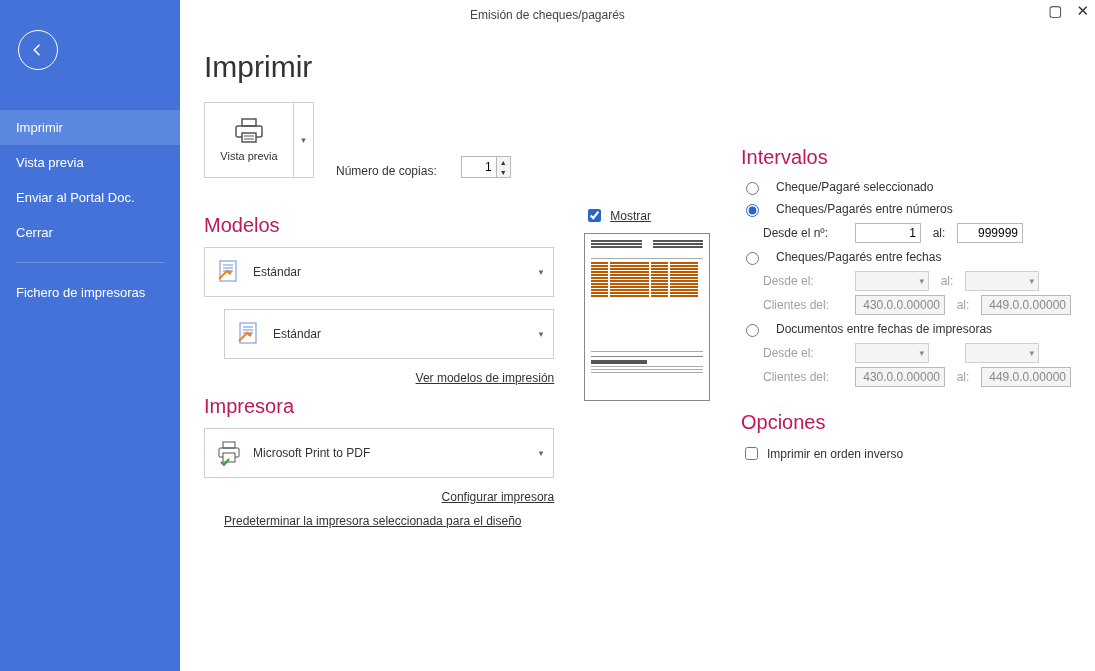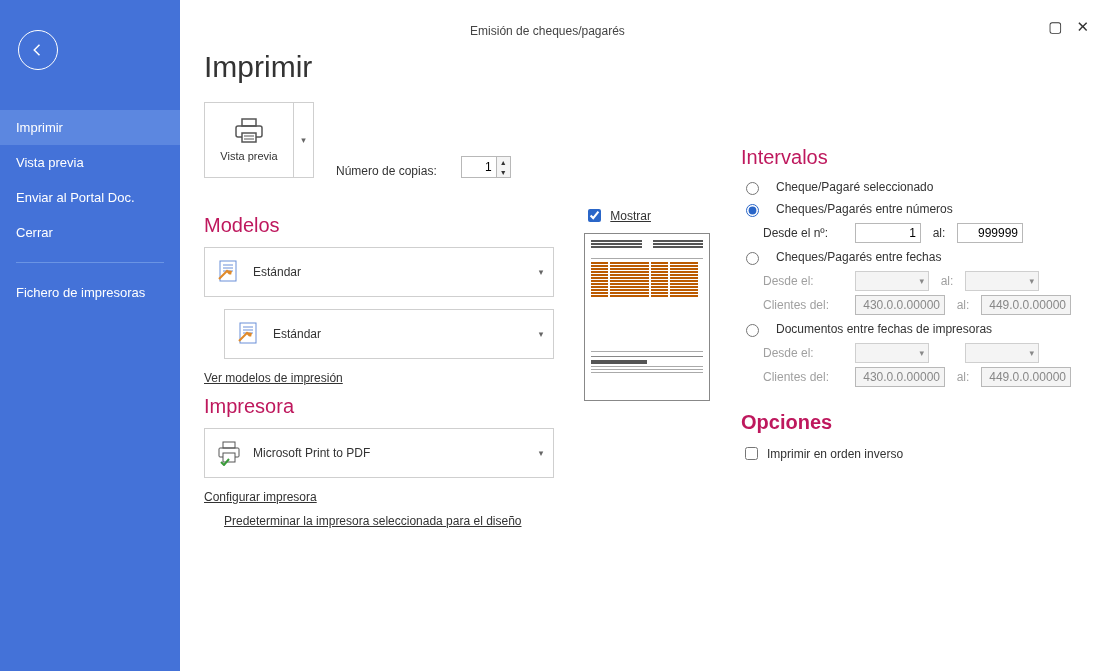--- a/index.html
+++ b/index.html
@@ -1,20 +1,20 @@
 <!DOCTYPE html>
 <html><head>
 <meta charset="utf-8">
 <style>
   * { box-sizing: border-box; }
   html, body { margin: 0; padding: 0; font-family: "Segoe UI", Arial, sans-serif; font-size: 12px; color: #333; }
   body { width: 1095px; height: 671px; background: #fff; overflow: hidden; position: relative; }
 
   
-  .titlebar { position: absolute; top: 16px; left: 0; right: 0; height: 30px; display: flex; align-items: center; justify-content: center; text-align: right; }
+  .titlebar { position: absolute; top: 0; left: 0; right: 0; height: 30px; display: flex; align-items: center; justify-content: center; text-align: right; }
   .titlebar .title { font-size: 12px; color: #444; }
   .winbtns { position: absolute; right: 6px; top: 2px; display: flex; gap: 14px; font-size: 15px; color: #333; }
   .winbtns span { cursor: pointer; }
 
   
   .sidebar { position: absolute; top: 0; left: 0; width: 180px; height: 100%; background: #4472d8; color: #fff; padding-top: 20px; }
   .back-btn { width: 40px; height: 40px; border: 1.5px solid #fff; border-radius: 50%; display: flex; align-items: center; justify-content: center; margin: 10px 0 40px 18px; cursor: pointer; }
   .back-btn svg { width: 18px; height: 18px; }
   .nav-item { padding: 10px 16px; font-size: 13px; cursor: pointer; }
   .nav-item.selected { background: #5c87e0; }
@@ -40,21 +40,21 @@
   .col-left { width: 470px; }
   .col-preview { width: 170px; text-decoration: underline; }
   .col-right { flex: 1; }
 
   .combo { border: 1px solid #cfcfcf; height: 50px; display: flex; align-items: center; padding: 0 10px; cursor: pointer; margin-bottom: 12px; position: relative; }
   .combo.sub { margin-left: 20px; width: calc(100% - 20px); }
   .combo .icon { width: 28px; height: 28px; margin-right: 10px; display: flex; align-items: center; justify-content: center; }
   .combo .text { flex: 1; font-size: 12px; }
   .combo .caret { font-size: 9px; color: #666; }
 
-  .link { color: #333; text-decoration: underline; font-size: 12px; cursor: pointer; display: block; margin-top: 2px; margin-bottom: 10px; }
+  .link { color: #333; text-decoration: underline; font-size: 12px; cursor: pointer; display: block; text-align: right; margin-top: 2px; margin-bottom: 10px; }
   .link.left { text-align: left; margin-left: 20px; }
 
   .show-row { display: flex; align-items: center; gap: 6px; font-size: 12px; margin-bottom: 8px; }
   .show-row input { accent-color: #2a66c8; }
   .thumb { width: 126px; height: 168px; border: 1px solid #888; background: #fff; padding: 6px; display: flex; flex-direction: column; gap: 4px; }
   .thumb-h { height: 14px; display: flex; justify-content: space-between; }
   .thumb-h div { width: 45%; height: 2px; background: #555; box-shadow: 0 3px 0 #555, 0 6px 0 #555; }
   .thumb-tbl { flex: 1; border-top: 1px solid #aaa; border-bottom: 1px solid #aaa; padding: 3px 0; display: flex; flex-direction: column; gap: 1px; overflow: hidden; }
   .thumb-tbl-row { display: flex; gap: 2px; }
   .thumb-tbl-row span { height: 2px; background: #bb5a00; }
@@ -326,20 +326,20 @@
         <span class="al-lbl" style="visibility:hidden;">al:</span>
         <span class="dd">▾</span>
       </div>
       <div class="field-row disabled">
         <span class="lbl">Clientes del:</span>
         <input class="box wide" disabled="" value="430.0.0.00000" style="">
         <span class="al-lbl">al:</span>
         <input class="box wide" disabled="" value="449.0.0.00000" style="">
       </div>
 
-      <div class="section-h" style="margin-top:24px;font-weight:bold;">Opciones</div>
+      <div class="section-h" style="margin-top:24px;">Opciones</div>
       <div class="chk-row">
         <input type="checkbox" style="">
         <span>Imprimir en orden inverso</span>
       </div>
     </div>
   </div>
 </div>
 
 </body></html>

